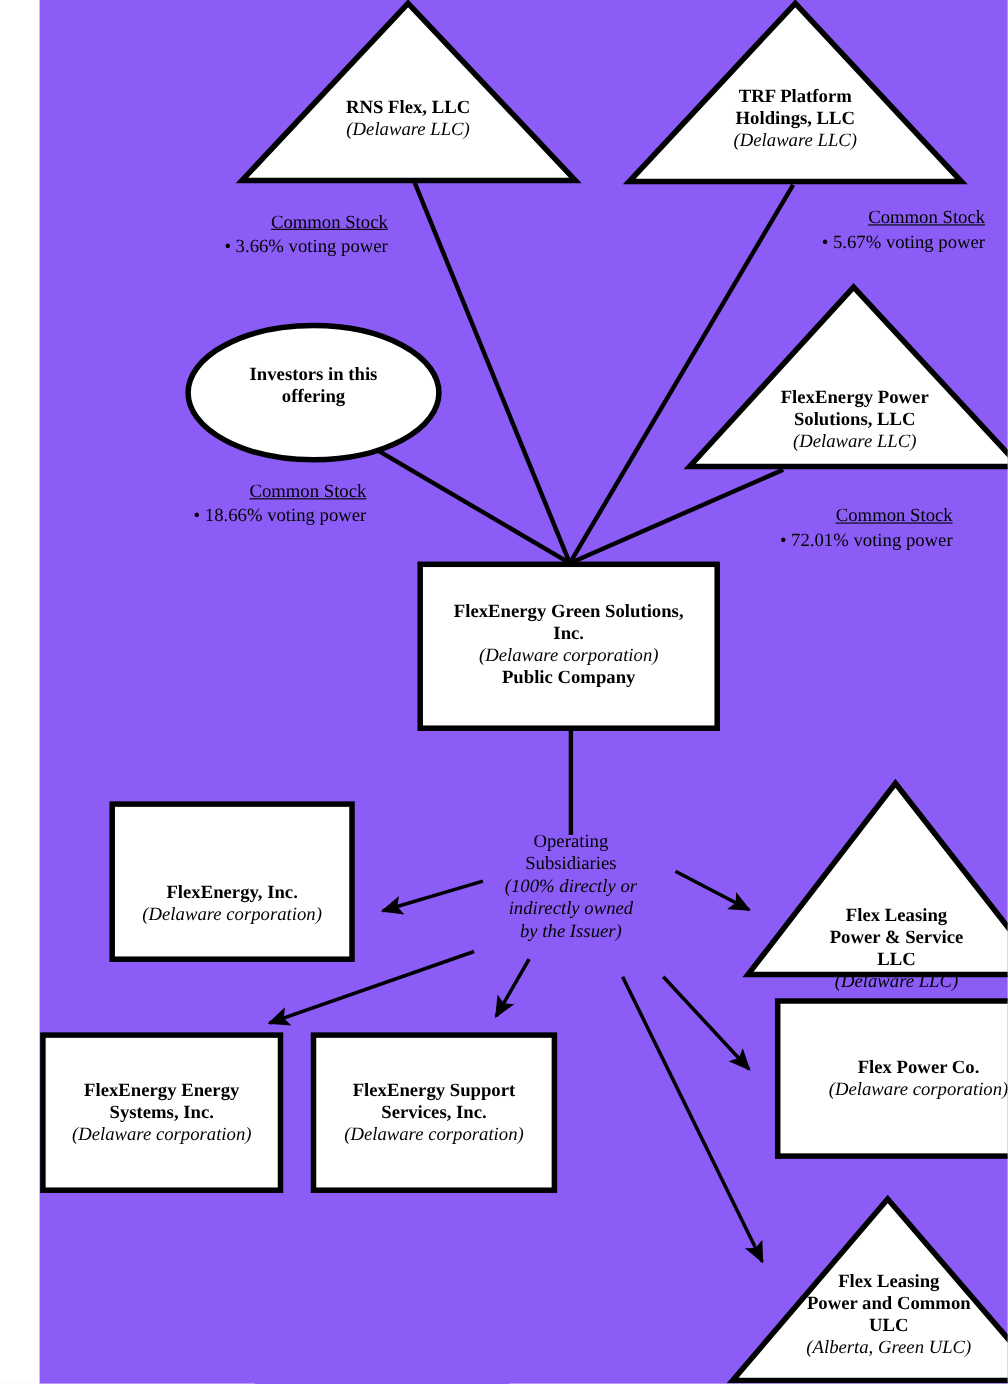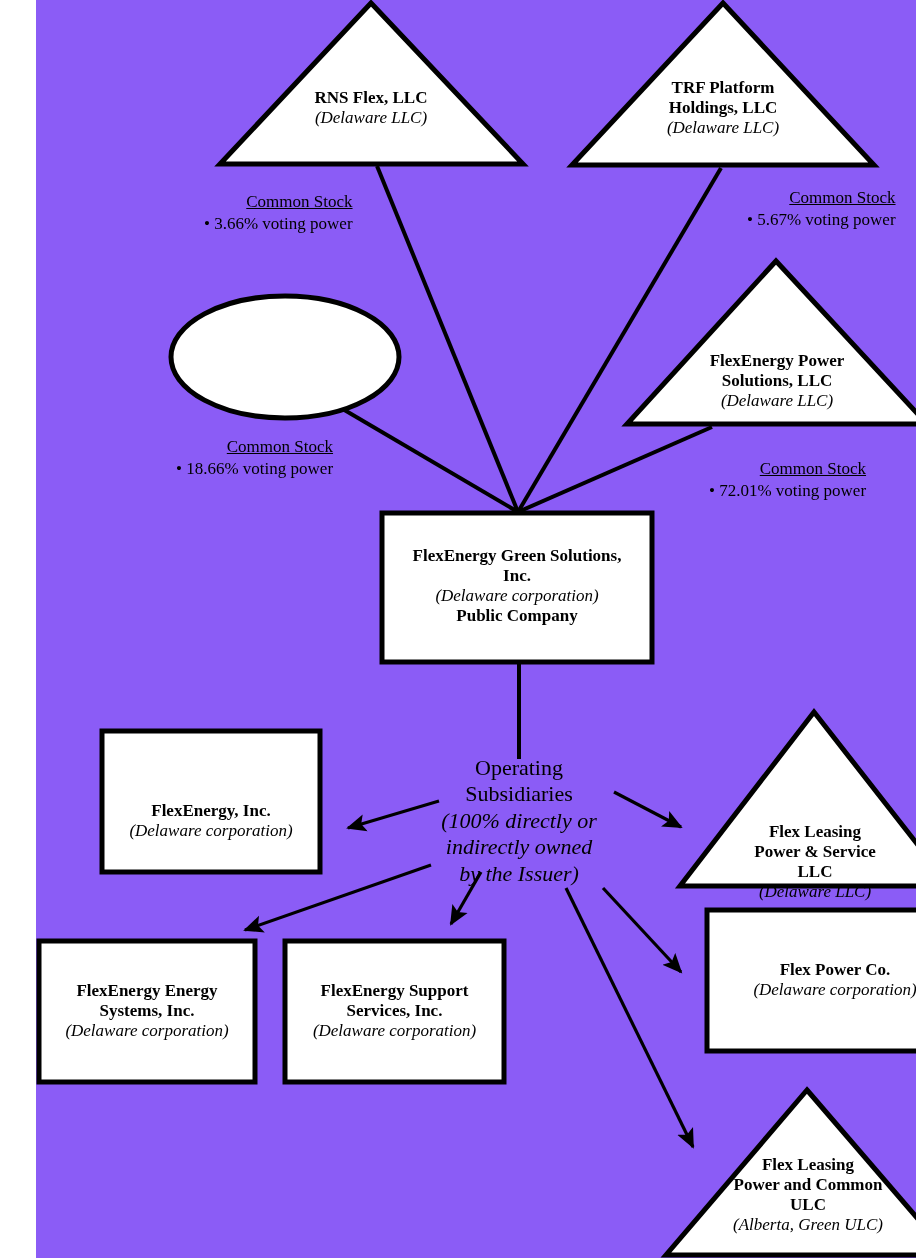--- a/index.html
+++ b/index.html
@@ -64,21 +64,21 @@
     text-decoration: underline;
     display: block;
   }
   .stock-label .bullet {
     display: block;
     padding-left: 2px;
   }
   .ops-label {
     position: absolute;
     text-align: center;
-    font-size: 22px;
+    font-size: 17px;
     line-height: 1.2;
     white-space: nowrap;
   }
   .ops-label .plain {
     font-weight: normal;
   }
   .ops-label .ital {
     font-style: italic;
   }
 </style>
@@ -140,20 +140,24 @@
     <span class="nm">RNS Flex, LLC</span><br>
     <span class="juris">(Delaware LLC)</span>
   </div>
 
   <div class="label" style="left:537px; top:78px; width:300px;">
     <span class="nm">TRF Platform</span><br>
     <span class="nm">Holdings, LLC</span><br>
     <span class="juris">(Delaware LLC)</span>
   </div>
 
+  <div class="label" style="left:135px; top:330px; width:228px;">
+    <span class="nm">Investors in this</span><br>
+    <span class="nm">offering</span>
+  </div>
 
   <div class="label" style="left:591px; top:351px; width:300px;">
     <span class="nm">FlexEnergy Power</span><br>
     <span class="nm">Solutions, LLC</span><br>
     <span class="juris">(Delaware LLC)</span>
   </div>
 
   <div class="stock-label" style="left:166px; top:191px;">
     <span class="hdr">Common Stock</span>
     <span class="bullet">•  3.66% voting power</span>

